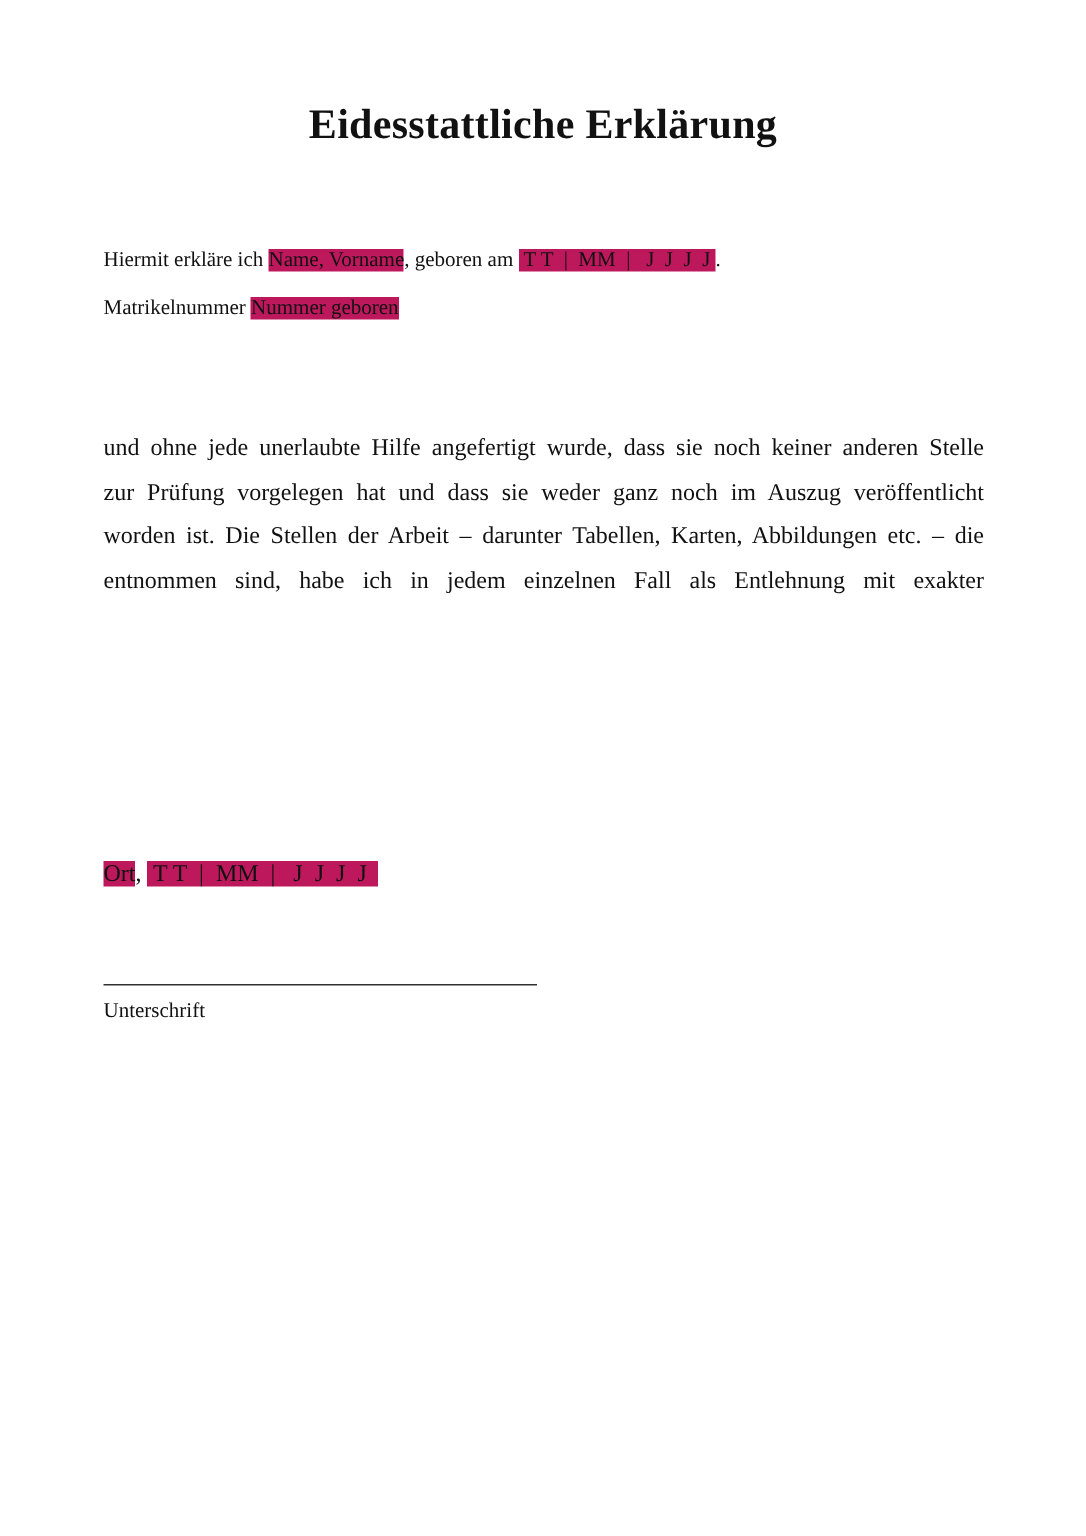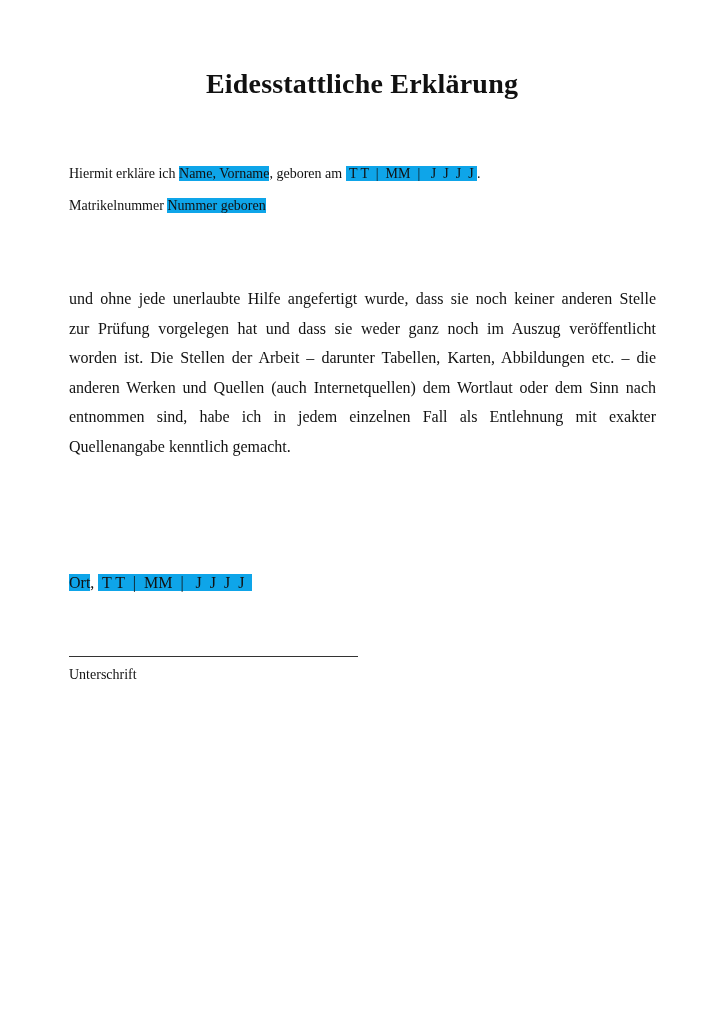--- a/index.html
+++ b/index.html
@@ -1,21 +1,21 @@
 <!DOCTYPE html>
 <html><head>
   <meta charset="utf-8">
   <style>
     html, body { margin: 0; padding: 0; background: #ffffff; }
     body { width: 724px; height: 1024px; position: relative; overflow: hidden;
            font-family: "Liberation Serif", "DejaVu Serif", serif; color: #111; }
     .title { position: absolute; top: 68px; left: 0; width: 724px; text-align: center;
              font-size: 28px; font-weight: bold; letter-spacing: 0.2px; }
     .line-small { position: absolute; left: 69px; font-size: 14px; white-space: nowrap; }
-    .hl { background: #0ea5e9; }
+    .hl { background: #be185d; }
     .para { position: absolute; left: 69px; top: 284px; width: 587px; font-size: 16px;
             line-height: 29.5px; text-align: justify; }
     .para .ln { display: block; text-align: justify; text-align-last: justify; height: 29.5px; white-space: nowrap; }
     .para .ln.last { text-align-last: left; }
     .ort { position: absolute; left: 69px; top: 574px; font-size: 16px; white-space: nowrap; text-align: right; }
     .sigline { position: absolute; left: 69px; top: 656px; width: 289px; border-top: 1px solid #333; }
     .siglabel { position: absolute; left: 69px; top: 667px; font-size: 14px; }
   </style>
 </head>
 <body>
@@ -28,23 +28,21 @@
   </div>
 
   <div class="line-small" style="top:198px;">
     <span>Matrikelnummer </span><span class="hl">Nummer geboren</span>
   </div>
 
   <div class="para">
     <span class="ln">und ohne jede unerlaubte Hilfe angefertigt wurde, dass sie noch keiner anderen Stelle</span>
     <span class="ln">zur Prüfung vorgelegen hat und dass sie weder ganz noch im Auszug veröffentlicht</span>
     <span class="ln">worden ist. Die Stellen der Arbeit – darunter Tabellen, Karten, Abbildungen etc. – die</span>
-    <span class="ln">anderen Werken und Quellen (auch Internetquellen) dem Wortlaut oder dem Sinn nach</span>
     <span class="ln">entnommen sind, habe ich in jedem einzelnen Fall als Entlehnung mit exakter</span>
-    <span class="ln last">Quellenangabe kenntlich gemacht.</span>
   </div>
 
   <div class="ort">
     <span class="hl">Ort</span><span>, </span><span class="hl" style="white-space:pre;"> T T  |  MM  |   J  J  J  J  </span>
   </div>
 
   <div class="sigline"></div>
   <div class="siglabel">Unterschrift</div>
 </div>
 

